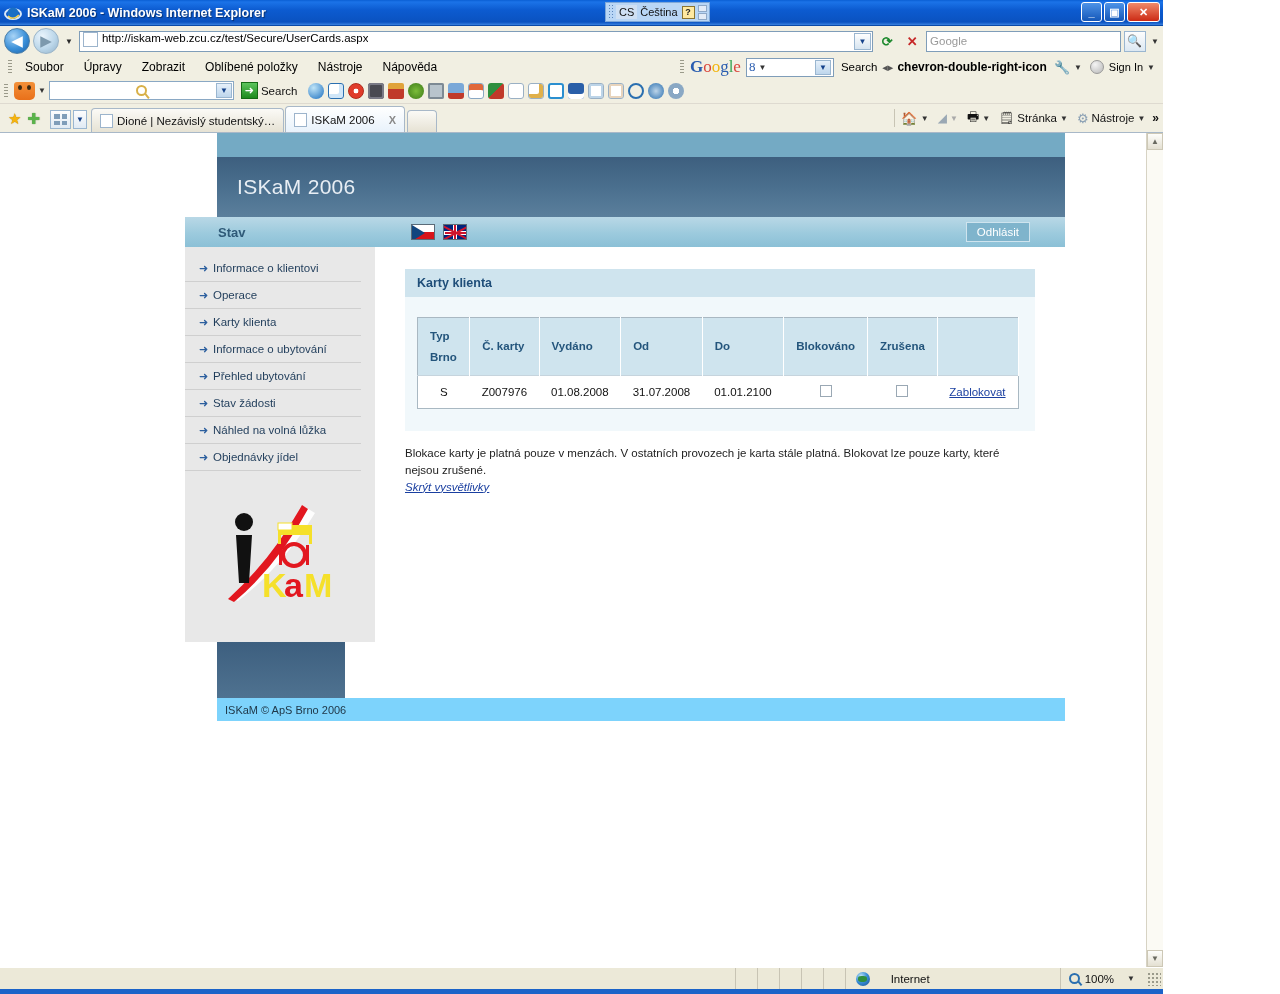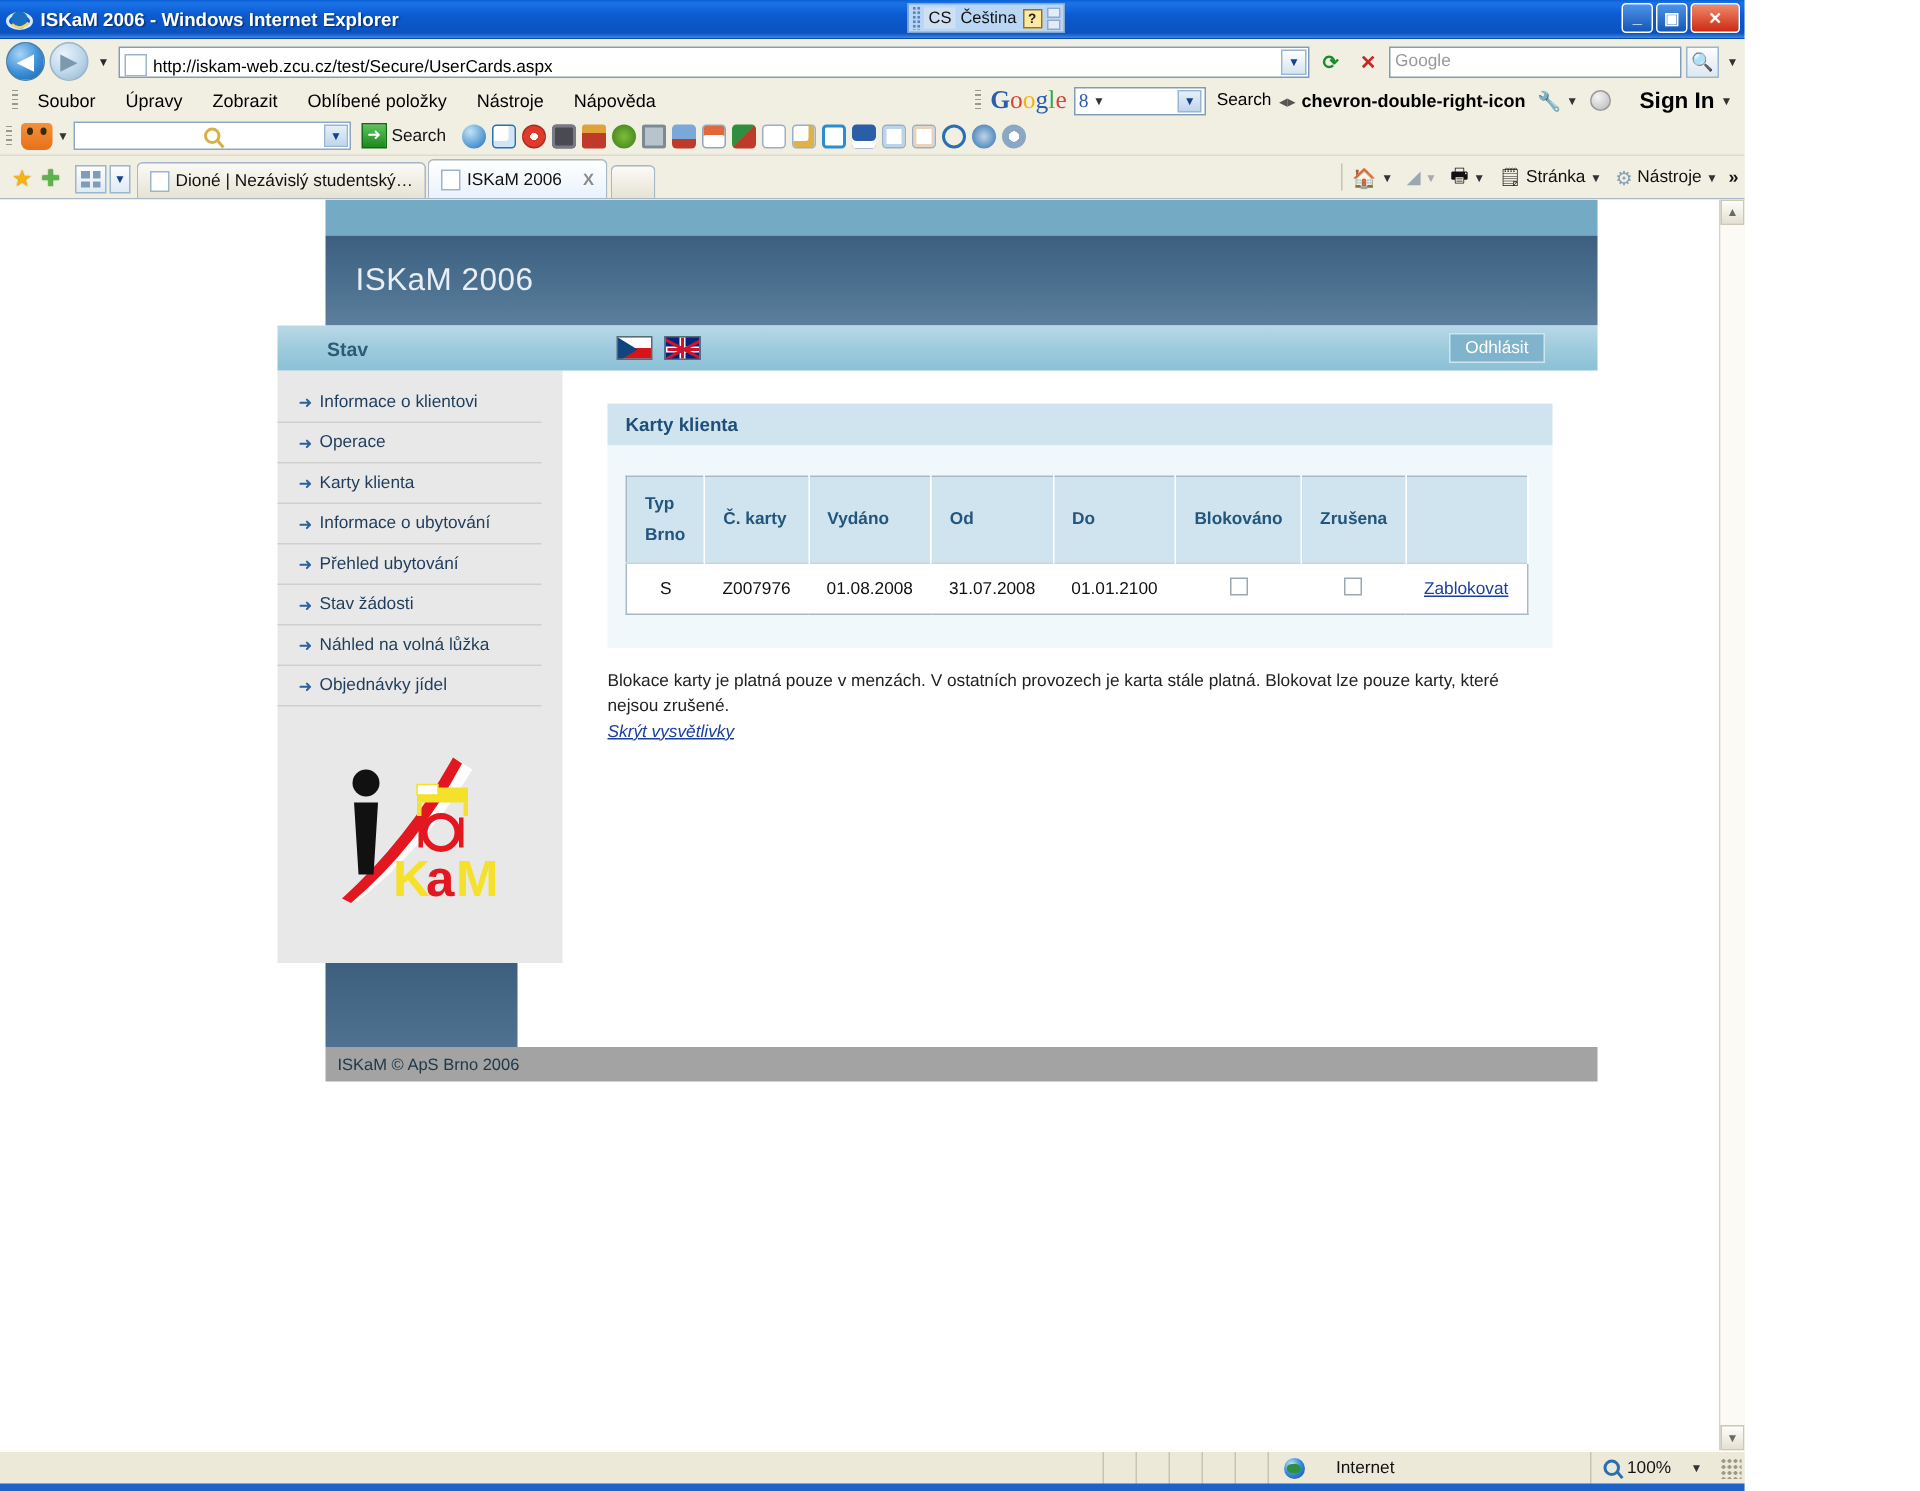--- a/index.html
+++ b/index.html
@@ -105,21 +105,21 @@
   }
   .nav-fwd {
     background: radial-gradient(circle at 35% 30%, #eaf4fc 0%, #bcd7ea 55%, #90b0c8 100%);
     border: 1px solid #9ab4c8;
     color: #7d99ad;
   }
   .nav-drop { font-size: 8px; color: #2a2a2a; padding: 0 3px; }
   .addr-box {
     flex: 1 1 auto; height: 21px;
     background: #fff; border: 1px solid #7f9db9;
-    display: flex; align-items: flex-end;
+    display: flex; align-items: flex-start;
     padding: 0 2px;
     position: relative;
   }
   .addr-ie {
     width: 15px; height: 15px; margin: 0 4px 0 1px;
     background: #fff;
     border: 1px solid #9cb4cc;
     position: relative;
     flex: 0 0 auto;
   }
@@ -421,21 +421,21 @@
   .footer-block {
     display: flex; margin-left: 32px;
   }
   .footer-dark {
     width: 128px; height: 56px;
     background: linear-gradient(to bottom,#3d5f7f,#4d7architecture);
     background: linear-gradient(to bottom,#3d5f7f,#4f7290);
   }
   .footer-bar {
     height: 23px; margin-left: 32px;
-    background: #a3a3a3; color: #20394a; font-size: 11px;
+    background: #7dd3fc; color: #20394a; font-size: 11px;
     display: flex; align-items: center; padding-left: 8px;
   }
 
   
   .vscroll {
     width: 17px; flex: 0 0 auto;
     background: #f4f3ec;
     border-left: 1px solid #d7d3c4;
     display: flex; flex-direction: column; justify-content: space-between;
   }
@@ -561,21 +561,21 @@
       <span style="font-family:'Liberation Serif',serif;color:#2a5db0;font-size:13px;">8</span>
       <span style="font-size:8px;margin-left:3px;color:#333;">▼</span>
       <span style="margin-left:auto;width:16px;height:15px;background:linear-gradient(to bottom,#e6f0fa,#bed6ec);border:1px solid #9ab6d0;display:inline-flex;align-items:center;justify-content:center;font-size:8px;color:#15428b;">▼</span>
     </span>
     <span style="margin-left:7px;font-size:11.5px;">Search</span>
     <span style="margin-left:5px;font-size:11px;color:#555;">◂▸</span>
     <span style="margin-left:4px;font-size:12px;font-weight:bold;" title="more">chevron-double-right-icon</span>
     <span style="margin-left:8px;font-size:13px;color:#4a7fc1;">🔧</span>
     <span class="caret" style="margin-left:3px;">▼</span>
     <span style="margin-left:8px;width:14px;height:14px;border-radius:50%;background:radial-gradient(circle at 35% 30%,#f4f4f4,#b8b8b8);border:1px solid #999;display:inline-block;"></span>
-    <span style="margin-left:19px;font-size:15px;font-weight:bold;">Sign In</span>
+    <span style="margin-left:5px;font-size:11px;">Sign In</span>
     <span class="caret" style="margin:0 8px 0 4px;">▼</span>
   </div>
 
   <div class="xtool-row">
     <span class="grip"></span>
     <span class="yahoo-cat"></span>
     <span class="caret">▼</span>
     <span class="xsearch">
       <span class="mag"></span>
       <span class="cv">▼</span>

